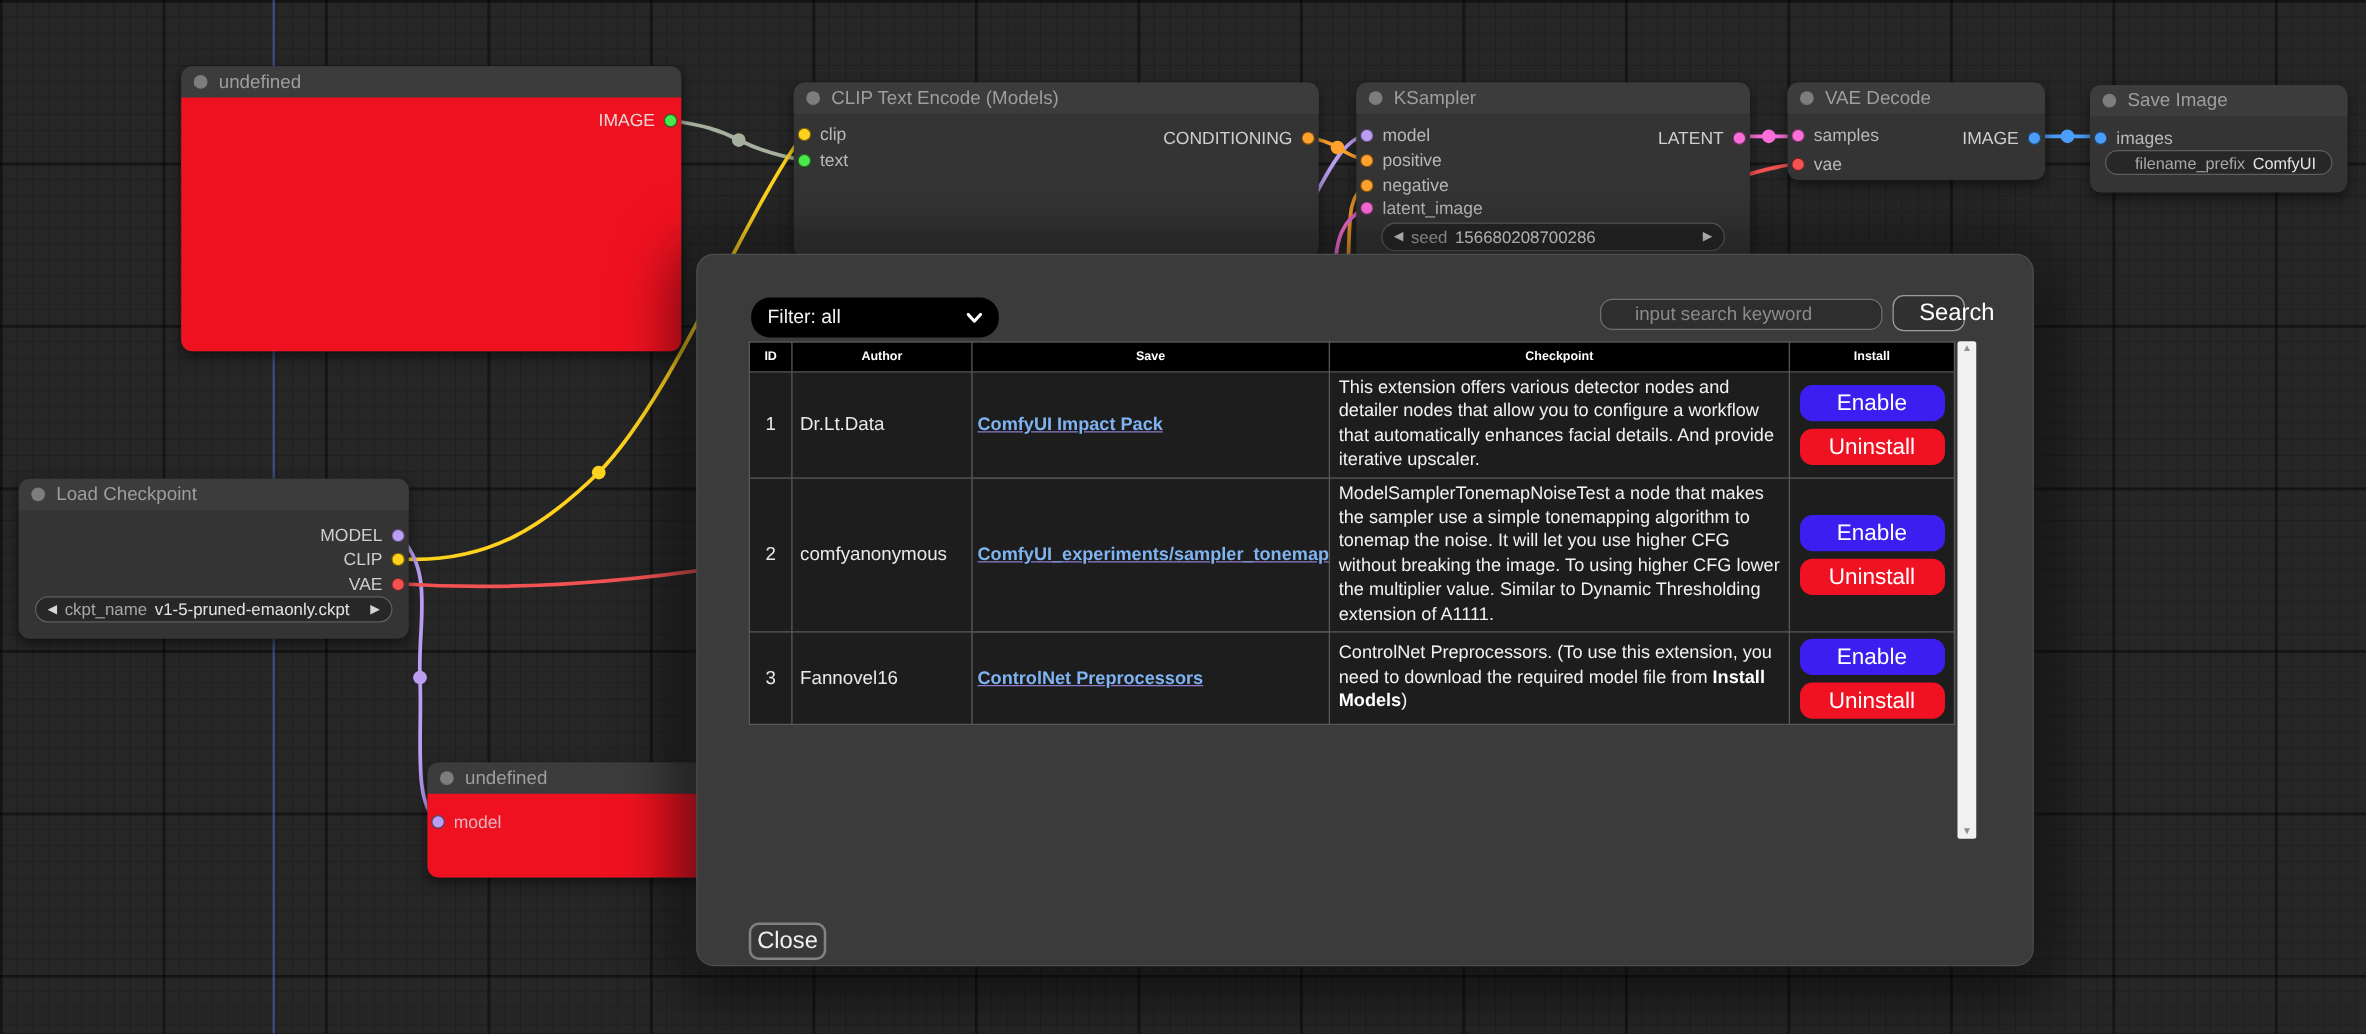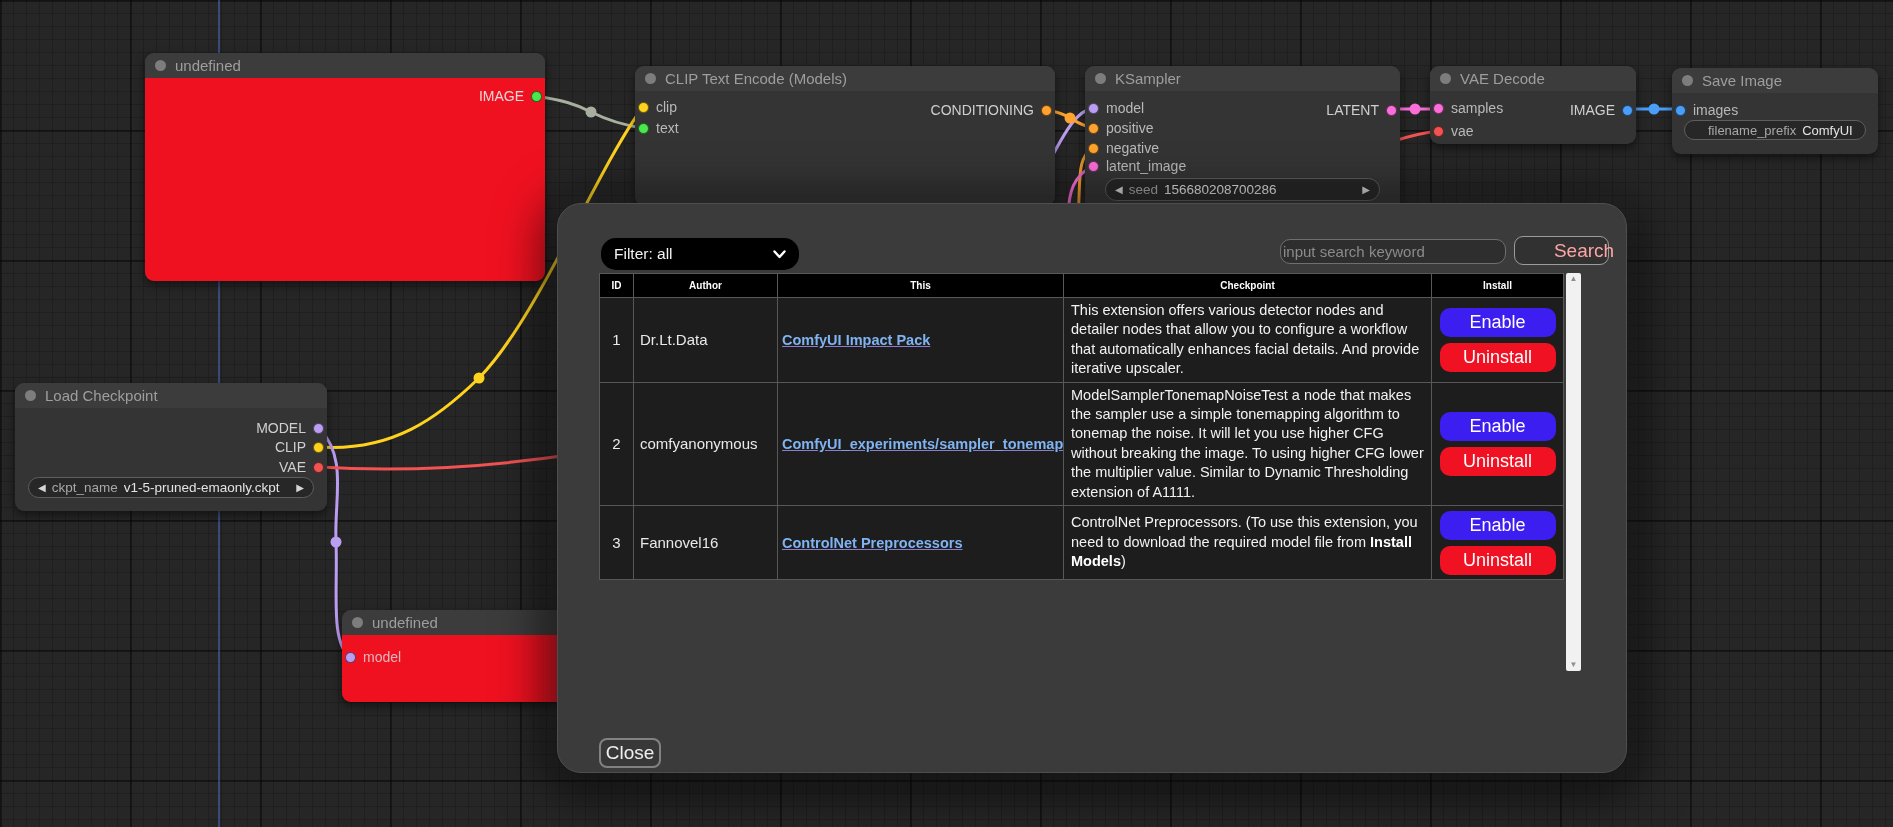--- a/index.html
+++ b/index.html
@@ -29,30 +29,30 @@
   .red-label{color:#e4b6c0;}
   .widget{position:absolute;background:#272727;border:1px solid #5e5e5e;border-radius:12px;
     display:flex;align-items:center;padding:0 9px;font-size:13.5px;color:#a8a8a8;gap:6px;}
   .widget .arr{color:#d5d5d5;font-size:10px;flex:none;cursor:pointer;}
   .widget .wlbl{flex:none;}
   .widget .wval{flex:1;text-align:left;color:#e3e3e3;white-space:nowrap;overflow:hidden;}
   .widget.text .wval{text-align:right;padding-right:14px;}
   .widget.text .wlbl{padding-left:14px;}
   
   #modal{position:absolute;left:557px;top:203px;width:1070px;height:570px;z-index:10;
-    background:#3b3b3b;border:1px solid #4e4e4e;border-radius:24px;
+    background:#3b3b3b;border:1px solid #4e4e4e;border-radius:14px;
     box-shadow:0 8px 48px 14px rgba(0,0,0,.6),0 0 22px 2px rgba(255,255,255,.07);}
   #filter-select{position:absolute;left:43px;top:34px;width:198px;height:32px;background:#000;
     border-radius:15px;color:#f2f2f2;font-size:15.5px;display:flex;align-items:center;
     justify-content:space-between;padding:0 13px;cursor:pointer;}
   #search-input{position:absolute;left:722px;top:35px;width:226px;height:25px;background:#2e2e2e;
-    border:1.5px solid #6f6f6f;border-radius:10px;color:#ddd;font-size:15px;padding:0 2px;outline:none;}
+    border:1.5px solid #6f6f6f;border-radius:10px;color:#ddd;font-size:15px;padding:0 27px;outline:none;}
   #search-input::placeholder{color:#8b8b8b;}
-  #search-btn{position:absolute;left:956px;top:32px;width:95px;height:29px;background:#313131;
-    border:1.5px solid #9c9c9c;border-radius:9px;color:#fca5a5;font-size:19px;display:flex;
+  #search-btn{position:absolute;left:956px;top:32px;width:58px;height:29px;background:#313131;
+    border:1.5px solid #9c9c9c;border-radius:9px;color:#ffffff;font-size:19px;display:flex;
     align-items:center;justify-content:center;cursor:pointer;padding-left:45px;}
   table{position:absolute;left:41px;top:69px;width:964px;border-collapse:collapse;table-layout:fixed;}
   th{background:#000;color:#fff;font-size:10px;font-weight:bold;height:24px;border:1px solid #585858;padding:0;}
   td{background:#1d1d1d;border:1px solid #585858;color:#e9e9e9;font-size:15px;vertical-align:middle;padding:2px 6px;}
   td.c{text-align:center;}
   td.name{font-weight:bold;white-space:nowrap;overflow:hidden;font-size:14.5px;padding:2px 4px;}
   td.name span{color:var(--link-blue);text-decoration:underline;text-decoration-color:#8d7cc9;cursor:pointer;}
   td.desc{font-size:14.5px;line-height:19.4px;padding:3px 7px;color:#f2f2f2;}
   td.desc b{color:#fff;}
   td.install{padding:4px 6px;}
@@ -244,21 +244,21 @@
           <col style="width:34px">
           <col style="width:144px">
           <col style="width:286px">
           <col style="width:368px">
           <col style="width:132px">
         </colgroup>
       <thead>
         <tr>
           <th>ID</th>
           <th>Author</th>
-          <th>This</th>
+          <th>Save</th>
           <th>Checkpoint</th>
           <th>Install</th>
         </tr>
       </thead>
       <tbody>
         <tr style="height:78px">
           <td class="c">1</td>
           <td>Dr.Lt.Data</td>
           <td class="name"><span>ComfyUI Impact Pack</span></td>
           <td class="desc">This extension offers various detector nodes and detailer nodes that allow you to configure a workflow that automatically enhances facial details. And provide iterative upscaler.</td>

